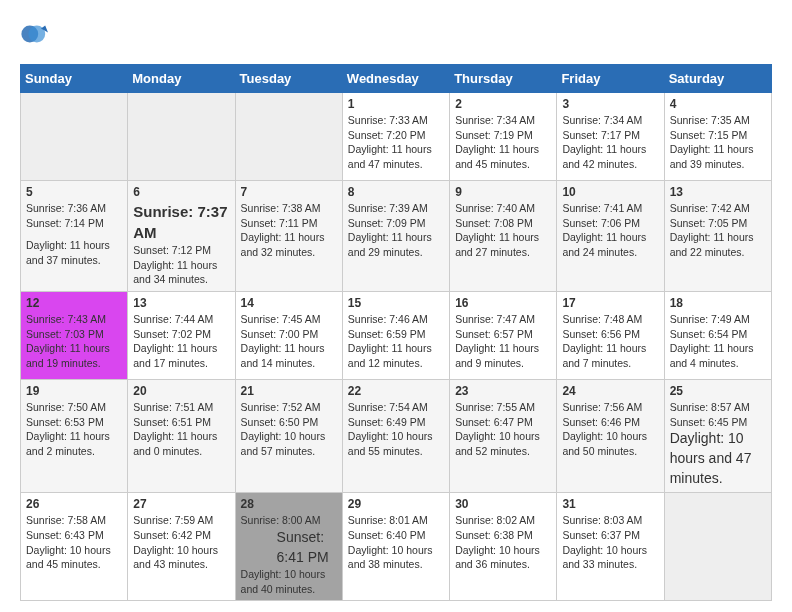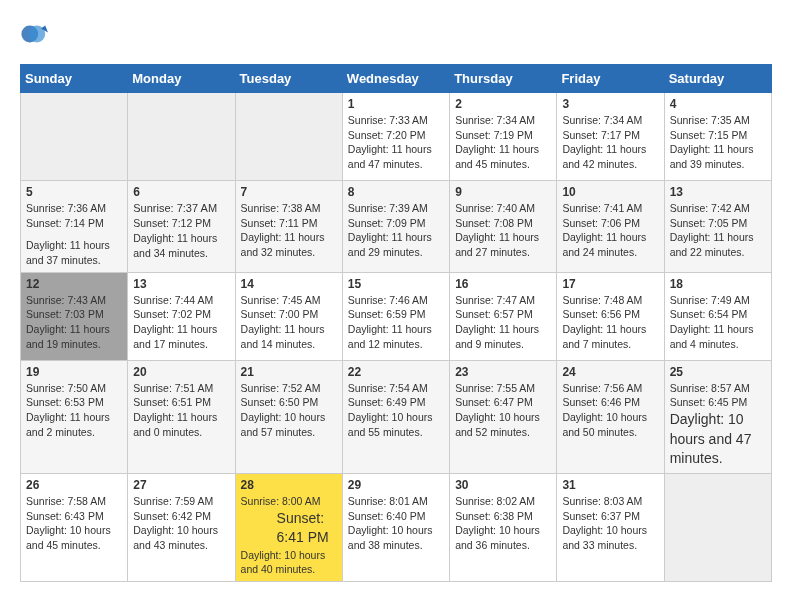--- a/index.html
+++ b/index.html
@@ -149,21 +149,21 @@
       </tr>
       <tr>
         <td style="background: rgb(245, 245, 245);">
           <span class="day-num">5</span>
           <div style="font-size: 10.5px; line-height: 1.4;">Sunrise: 7:36 AM</div>
           <div style="font-size: 10.5px; line-height: 1.4;">Sunset: 7:14 PM</div>
           <div style="font-size: 10.5px; line-height: 1.4; margin-top: 8px;">Daylight: 11 hours and 37 minutes.</div>
         </td>
         <td style="background: rgb(245, 245, 245);">
           <span class="day-num">6</span>
-          <div style="font-size: 11px; line-height: 1.4;">Sunrise: 7:37 AM</div>
+          <div style="font-size: 15px; line-height: 1.4; font-weight: bold;">Sunrise: 7:37 AM</div>
           <div style="font-size: 10.5px; line-height: 1.4;">Sunset: 7:12 PM</div>
           <div style="font-size: 10.5px; line-height: 1.4;">Daylight: 11 hours and 34 minutes.</div>
         </td>
         <td style="background: rgb(245, 245, 245);">
           <span class="day-num">7</span>
           <div style="font-size: 10.5px; line-height: 1.4;">Sunrise: 7:38 AM</div>
           <div style="font-size: 10.5px; line-height: 1.4;">Sunset: 7:11 PM</div>
           <div style="font-size: 10.5px; line-height: 1.4;">Daylight: 11 hours and 32 minutes.</div>
         </td>
         <td style="background: rgb(245, 245, 245);">
@@ -185,21 +185,21 @@
           <div style="font-size: 10.5px; line-height: 1.4;">Daylight: 11 hours and 24 minutes.</div>
         </td>
         <td style="background: rgb(245, 245, 245);">
           <span class="day-num">13</span>
           <div style="font-size: 10.5px; line-height: 1.4;">Sunrise: 7:42 AM</div>
           <div style="font-size: 10.5px; line-height: 1.4;">Sunset: 7:05 PM</div>
           <div style="font-size: 10.5px; line-height: 1.4;">Daylight: 11 hours and 22 minutes.</div>
         </td>
       </tr>
       <tr>
-        <td style="background: #a3a3a3;">
+        <td style="background: #d946ef;">
           <span class="day-num">12</span>
           <div style="font-size: 10.5px; line-height: 1.4;">Sunrise: 7:43 AM</div>
           <div style="font-size: 10.5px; line-height: 1.4;">Sunset: 7:03 PM</div>
           <div style="font-size: 10.5px; line-height: 1.4;">Daylight: 11 hours and 19 minutes.</div>
         </td>
         <td style="background: rgb(255, 255, 255); margin-top: 12px;">
           <span class="day-num">13</span>
           <div style="font-size: 10.5px; line-height: 1.4;">Sunrise: 7:44 AM</div>
           <div style="font-size: 10.5px; line-height: 1.4;">Sunset: 7:02 PM</div>
           <div style="font-size: 10.5px; line-height: 1.4;">Daylight: 11 hours and 17 minutes.</div>
@@ -285,21 +285,21 @@
           <div style="font-size: 10.5px; line-height: 1.4;">Sunrise: 7:58 AM</div>
           <div style="font-size: 10.5px; line-height: 1.4;">Sunset: 6:43 PM</div>
           <div style="font-size: 10.5px; line-height: 1.4;">Daylight: 10 hours and 45 minutes.</div>
         </td>
         <td style="background: rgb(255, 255, 255);">
           <span class="day-num">27</span>
           <div style="font-size: 10.5px; line-height: 1.4;">Sunrise: 7:59 AM</div>
           <div style="font-size: 10.5px; line-height: 1.4;">Sunset: 6:42 PM</div>
           <div style="font-size: 10.5px; line-height: 1.4;">Daylight: 10 hours and 43 minutes.</div>
         </td>
-        <td style="background: #fde047;">
+        <td style="background: #a3a3a3;">
           <span class="day-num">28</span>
           <div style="font-size: 10.5px; line-height: 1.4;">Sunrise: 8:00 AM</div>
           <div style="font-size: 14px; line-height: 1.4; padding-left: 36px;">Sunset: 6:41 PM</div>
           <div style="font-size: 10.5px; line-height: 1.4;">Daylight: 10 hours and 40 minutes.</div>
         </td>
         <td style="background: rgb(255, 255, 255);">
           <span class="day-num">29</span>
           <div style="font-size: 10.5px; line-height: 1.4;">Sunrise: 8:01 AM</div>
           <div style="font-size: 10.5px; line-height: 1.4;">Sunset: 6:40 PM</div>
           <div style="font-size: 10.5px; line-height: 1.4;">Daylight: 10 hours and 38 minutes.</div>

